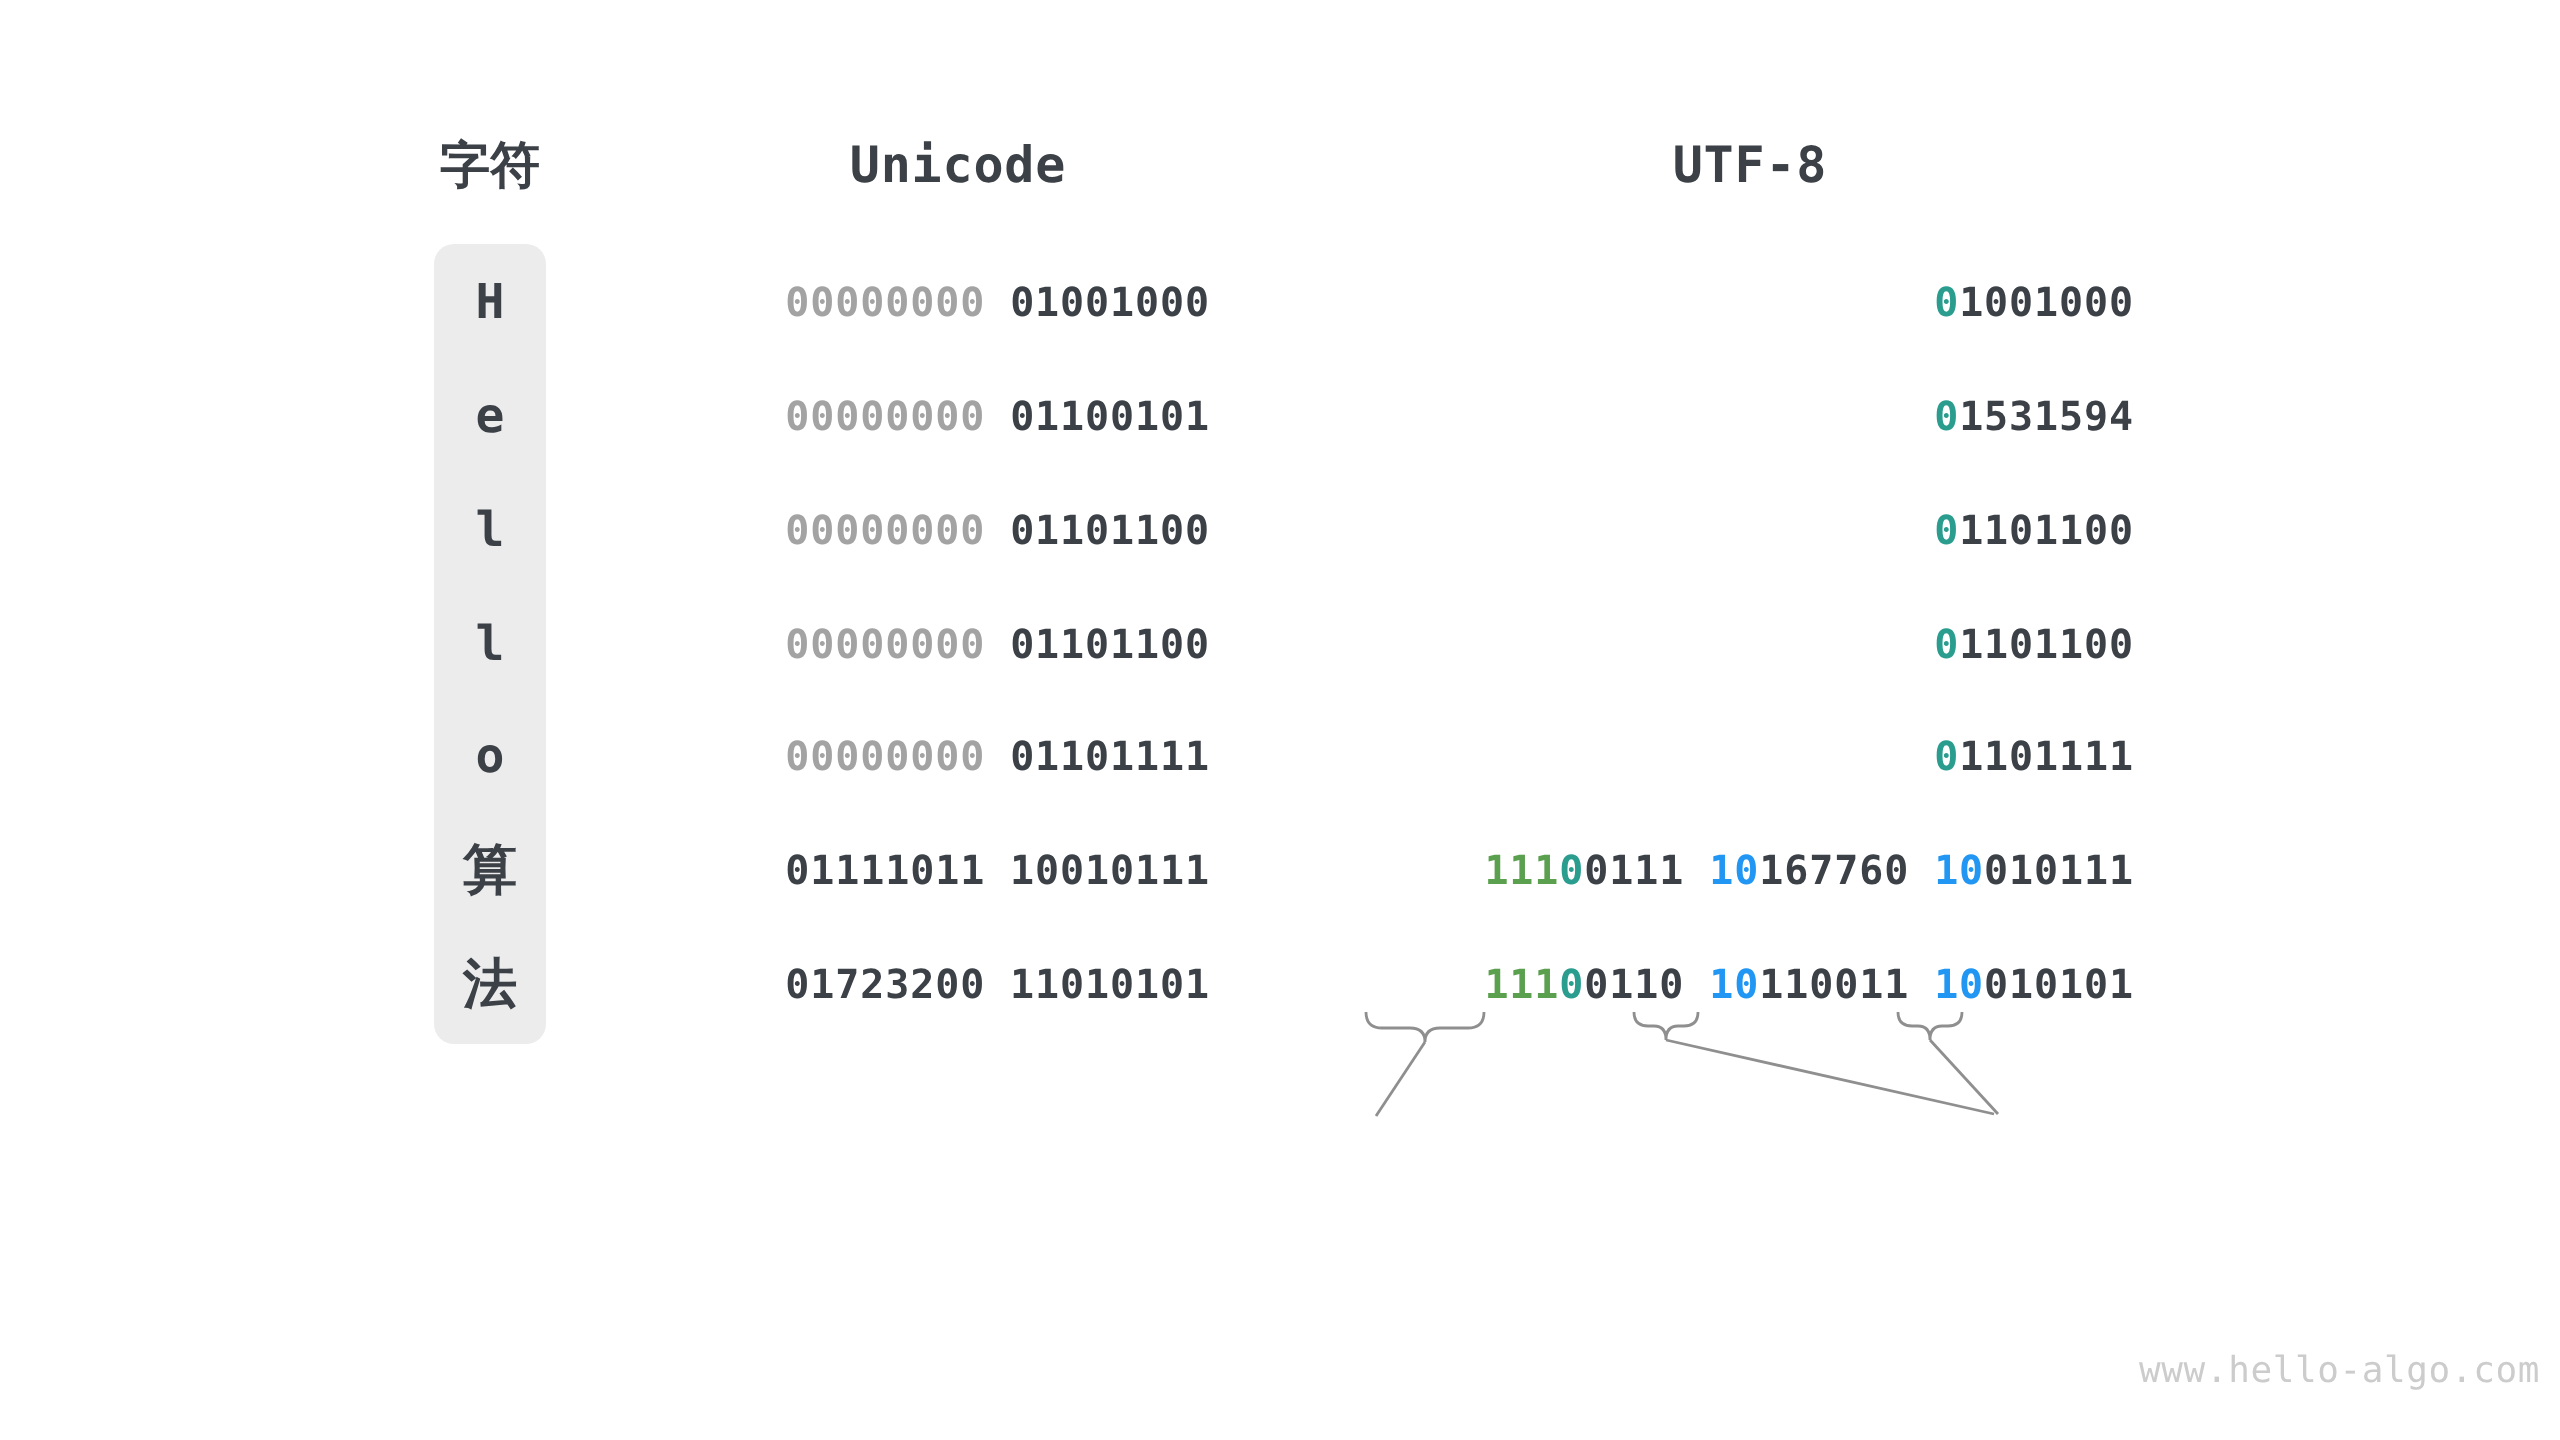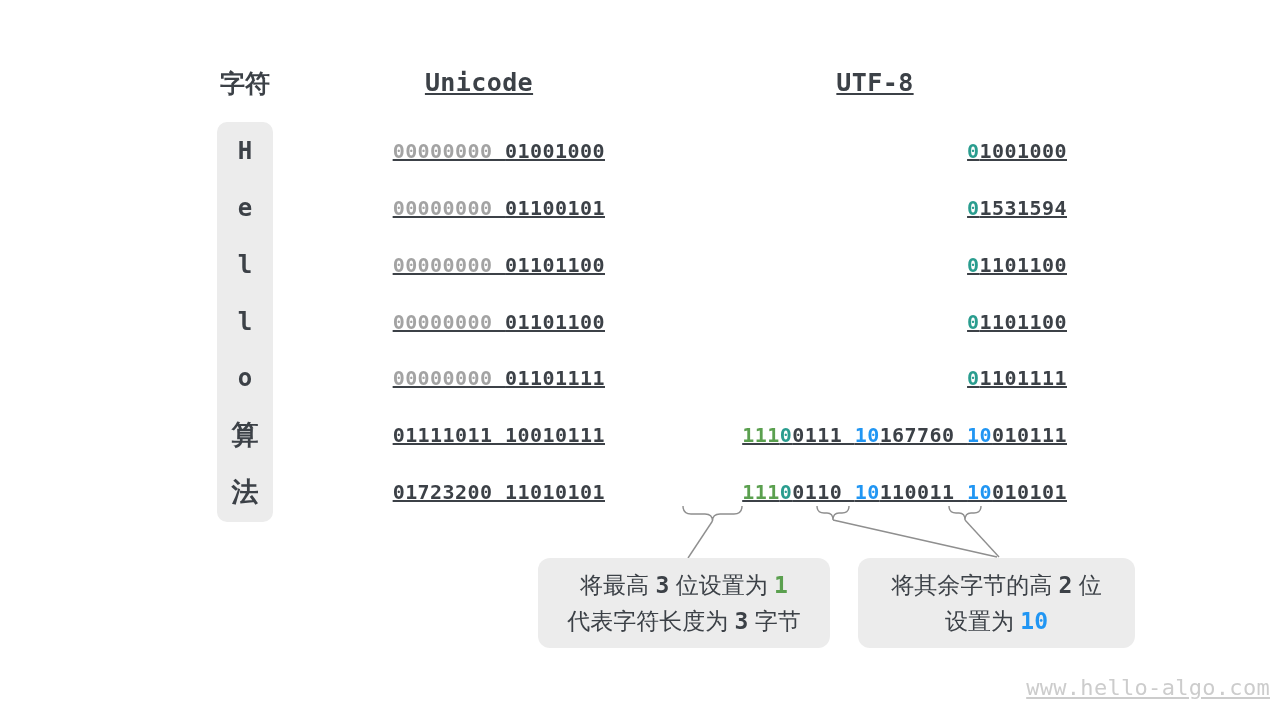--- a/index.html
+++ b/index.html
@@ -1,20 +1,20 @@
 <!DOCTYPE html>
 <html><head>
 <meta charset="utf-8">
 <style>
   html,body{margin:0;padding:0;background:#ffffff;}
   .canvas{
     position:relative;width:1280px;height:720px;background:#ffffff;overflow:hidden;
     font-family:"Liberation Sans","DejaVu Sans",sans-serif;color:#3c4147;
   }
-  .mono{font-family:"DejaVu Sans Mono","Liberation Mono",monospace;text-decoration:underline;}
+  .mono{font-family:"DejaVu Sans Mono","Liberation Mono",monospace;}
 
   
   .hdr{position:absolute;top:68px;height:30px;line-height:30px;text-align:center;
        font-weight:bold;font-size:25px;color:#3c4147;}
   .hdr-char{left:217px;width:56px;}
   .hdr-unicode{left:352px;width:254px;letter-spacing:0.4px;}
   .hdr-utf8{left:683px;width:384px;letter-spacing:0.4px;}
 
   
   .char-col-bg{position:absolute;left:217px;top:122px;width:56px;height:400px;
@@ -42,21 +42,21 @@
   .callout{position:absolute;top:558px;height:90px;background:#ececec;border-radius:12px;
            display:flex;flex-direction:column;justify-content:center;align-items:center;}
   .callout-1{left:538px;width:292px;}
   .callout-2{left:858px;width:277px;}
   .callout .line{font-size:23px;line-height:36px;color:#3c4147;white-space:pre;text-align:center;}
   .seg-cjk{font-family:"Liberation Sans","DejaVu Sans",sans-serif;}
   .seg-num{font-family:"DejaVu Sans Mono","Liberation Mono",monospace;font-weight:bold;color:#3c4147;}
   .seg-green-num{font-family:"DejaVu Sans Mono","Liberation Mono",monospace;font-weight:bold;color:#5ba04f;}
   .seg-blue-num{font-family:"DejaVu Sans Mono","Liberation Mono",monospace;font-weight:bold;color:#2196f3;}
 
-  .watermark{position:absolute;right:10px;top:675px;font-size:22px;color:#cccccc;letter-spacing:0.3px;}
+  .watermark{position:absolute;right:10px;top:675px;font-size:18px;color:#cccccc;letter-spacing:0.3px;}
 </style>
 </head>
 <body>
 
 <div class="canvas">
 
   <div class="hdr hdr-char">字符</div>
   <div class="hdr hdr-unicode mono">Unicode</div>
   <div class="hdr hdr-utf8 mono">UTF-8</div>
 
@@ -92,23 +92,15 @@
 
     <path d="M817,506 Q817,513 824,513 L827,513 Q833,513 833,520 Q833,513 839,513 L842,513 Q849,513 849,506" fill="none" stroke="#8f8f8f" stroke-width="1.4"></path>
 
     <path d="M949,506 Q949,513 956,513 L959,513 Q965,513 965,520 Q965,513 971,513 L974,513 Q981,513 981,506" fill="none" stroke="#8f8f8f" stroke-width="1.4"></path>
 
     <path d="M712.5,521 L688,558" fill="none" stroke="#8f8f8f" stroke-width="1.4"></path>
     <path d="M833,520 L997,557" fill="none" stroke="#8f8f8f" stroke-width="1.4"></path>
     <path d="M965,520 L999,557" fill="none" stroke="#8f8f8f" stroke-width="1.4"></path>
   </svg>
 
-  <div class="callout callout-1" id="callout-0">
-      <div class="line"><span class="seg-cjk">将最高 </span><span class="seg-num">3</span><span class="seg-cjk"> 位设置为 </span><span class="seg-green-num">1</span></div>
-      <div class="line"><span class="seg-cjk">代表字符长度为 </span><span class="seg-num">3</span><span class="seg-cjk"> 字节</span></div>
-    </div>
-  <div class="callout callout-2" id="callout-1">
-      <div class="line"><span class="seg-cjk">将其余字节的高 </span><span class="seg-num">2</span><span class="seg-cjk"> 位</span></div>
-      <div class="line"><span class="seg-cjk">设置为 </span><span class="seg-blue-num">10</span></div>
-    </div>
 
   <div class="watermark mono">www.hello-algo.com</div>
 </div>
 
 </body></html>

